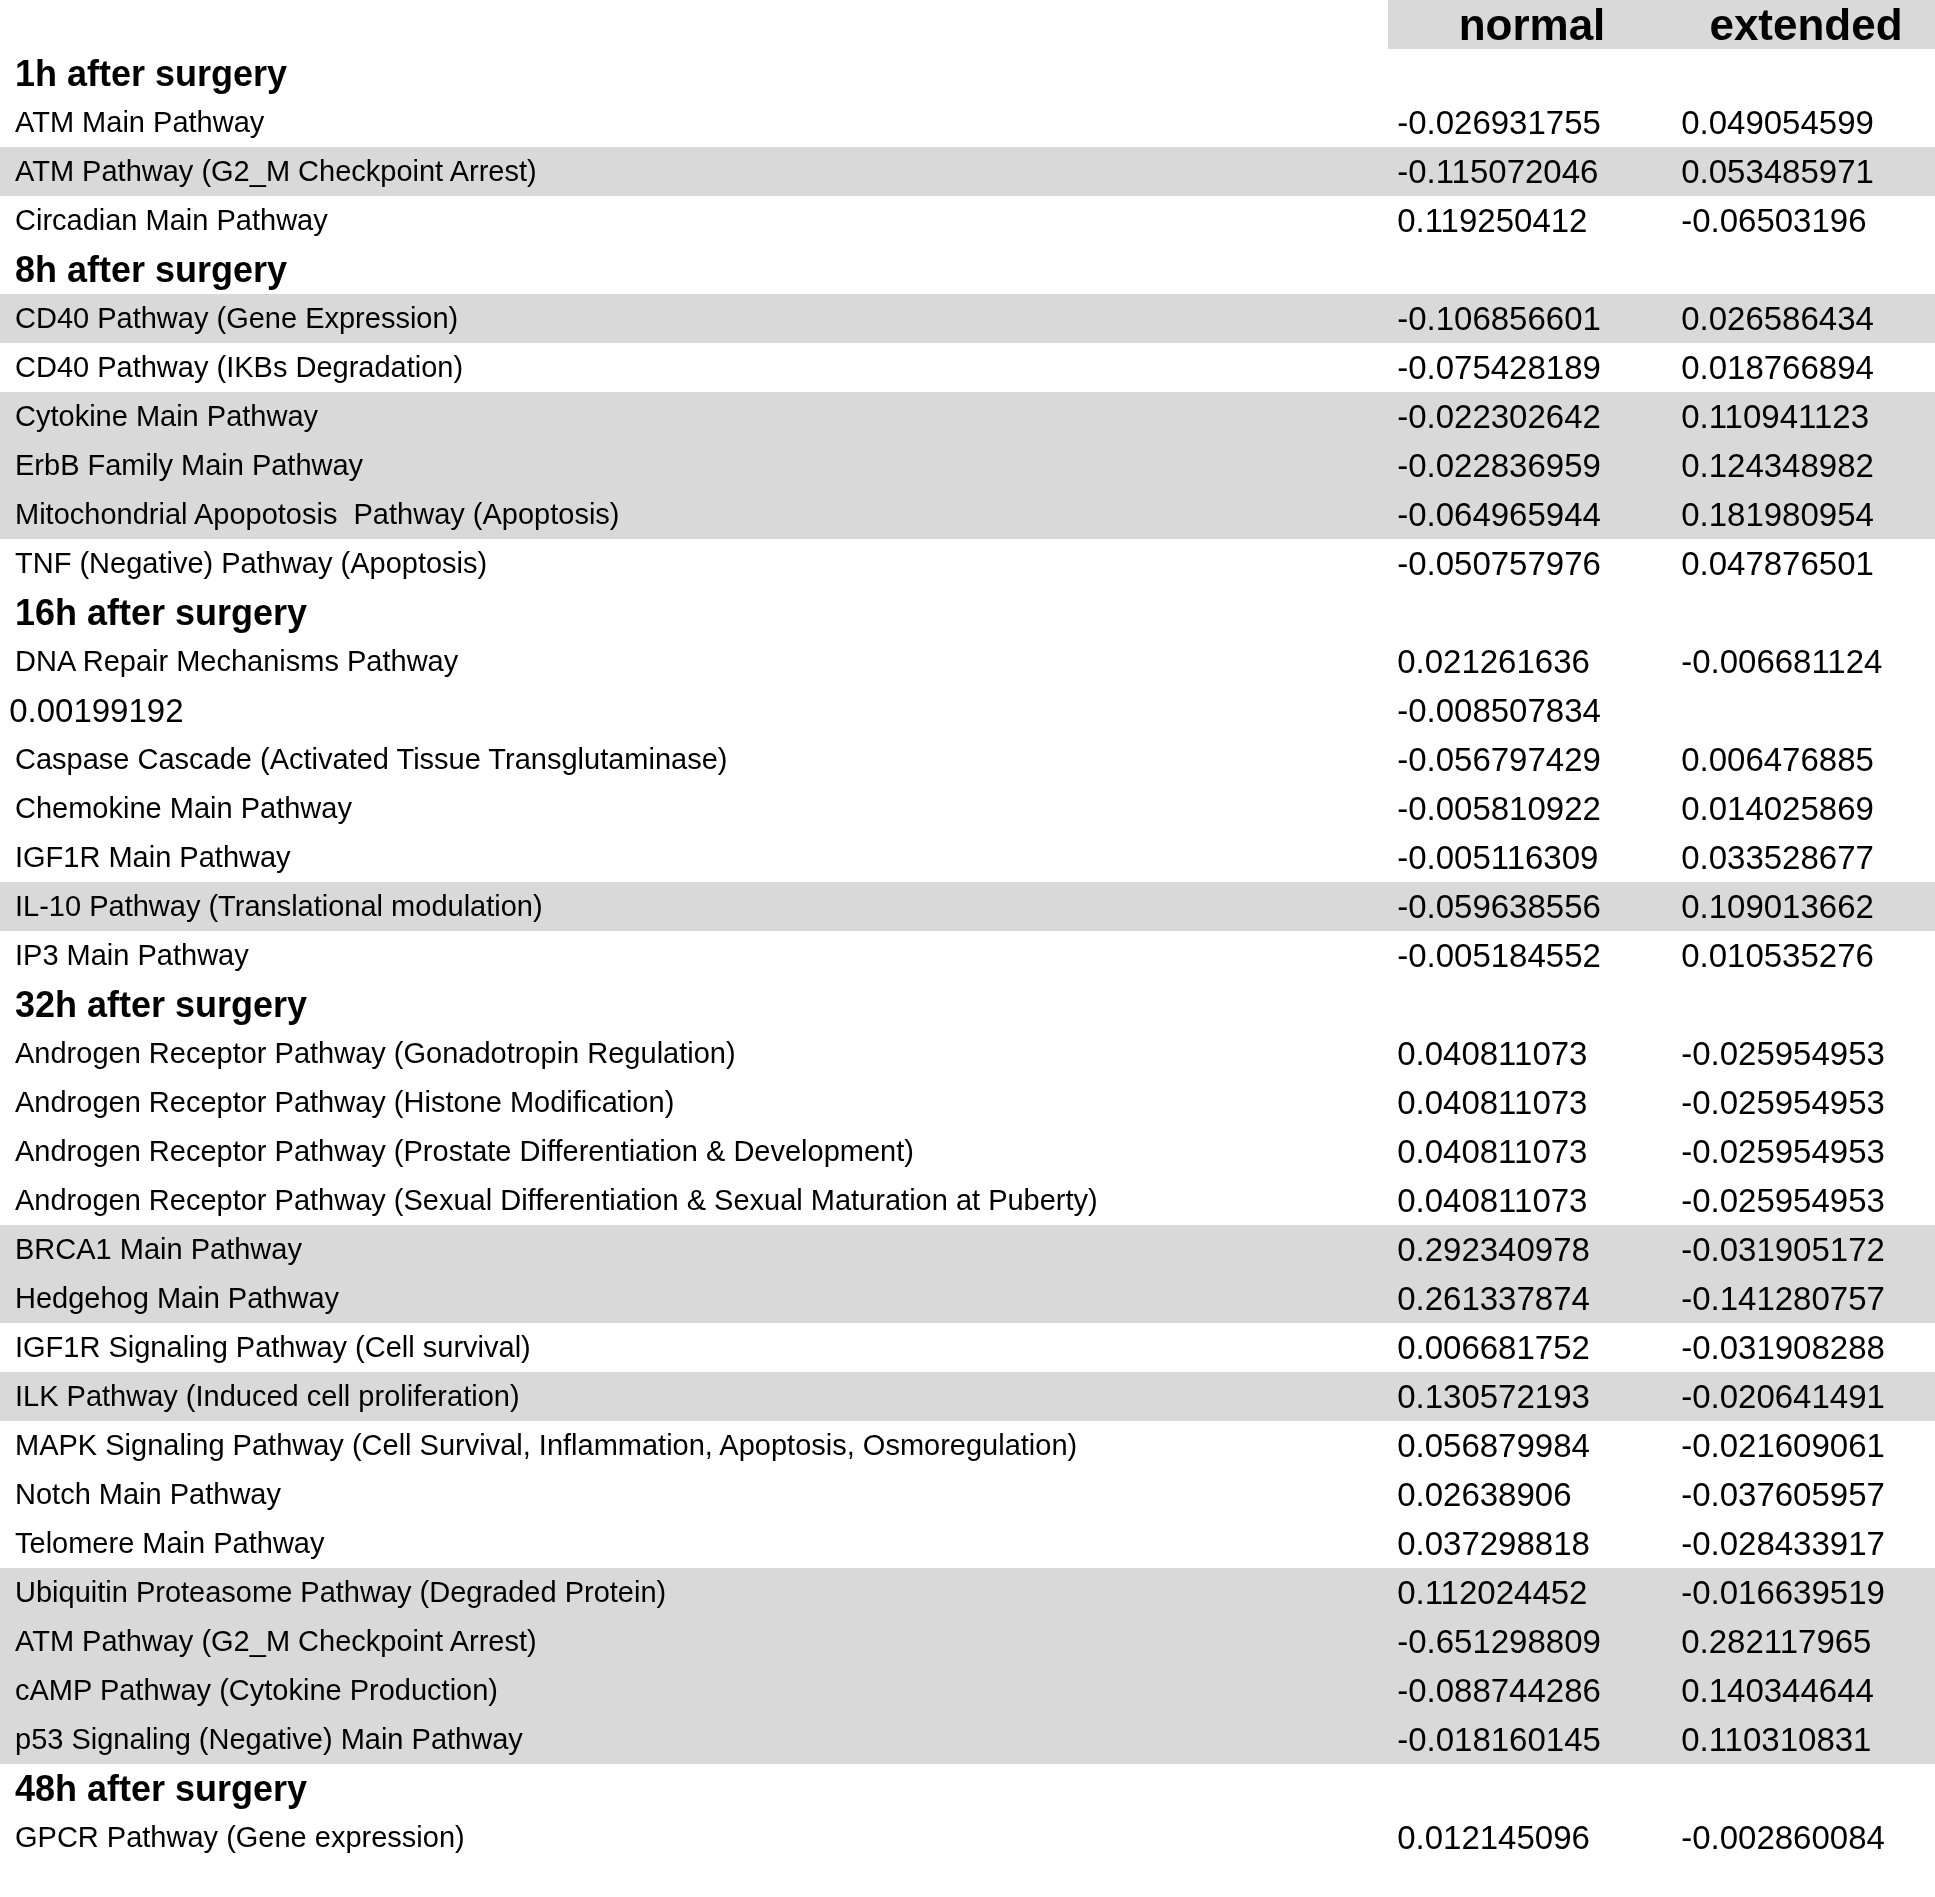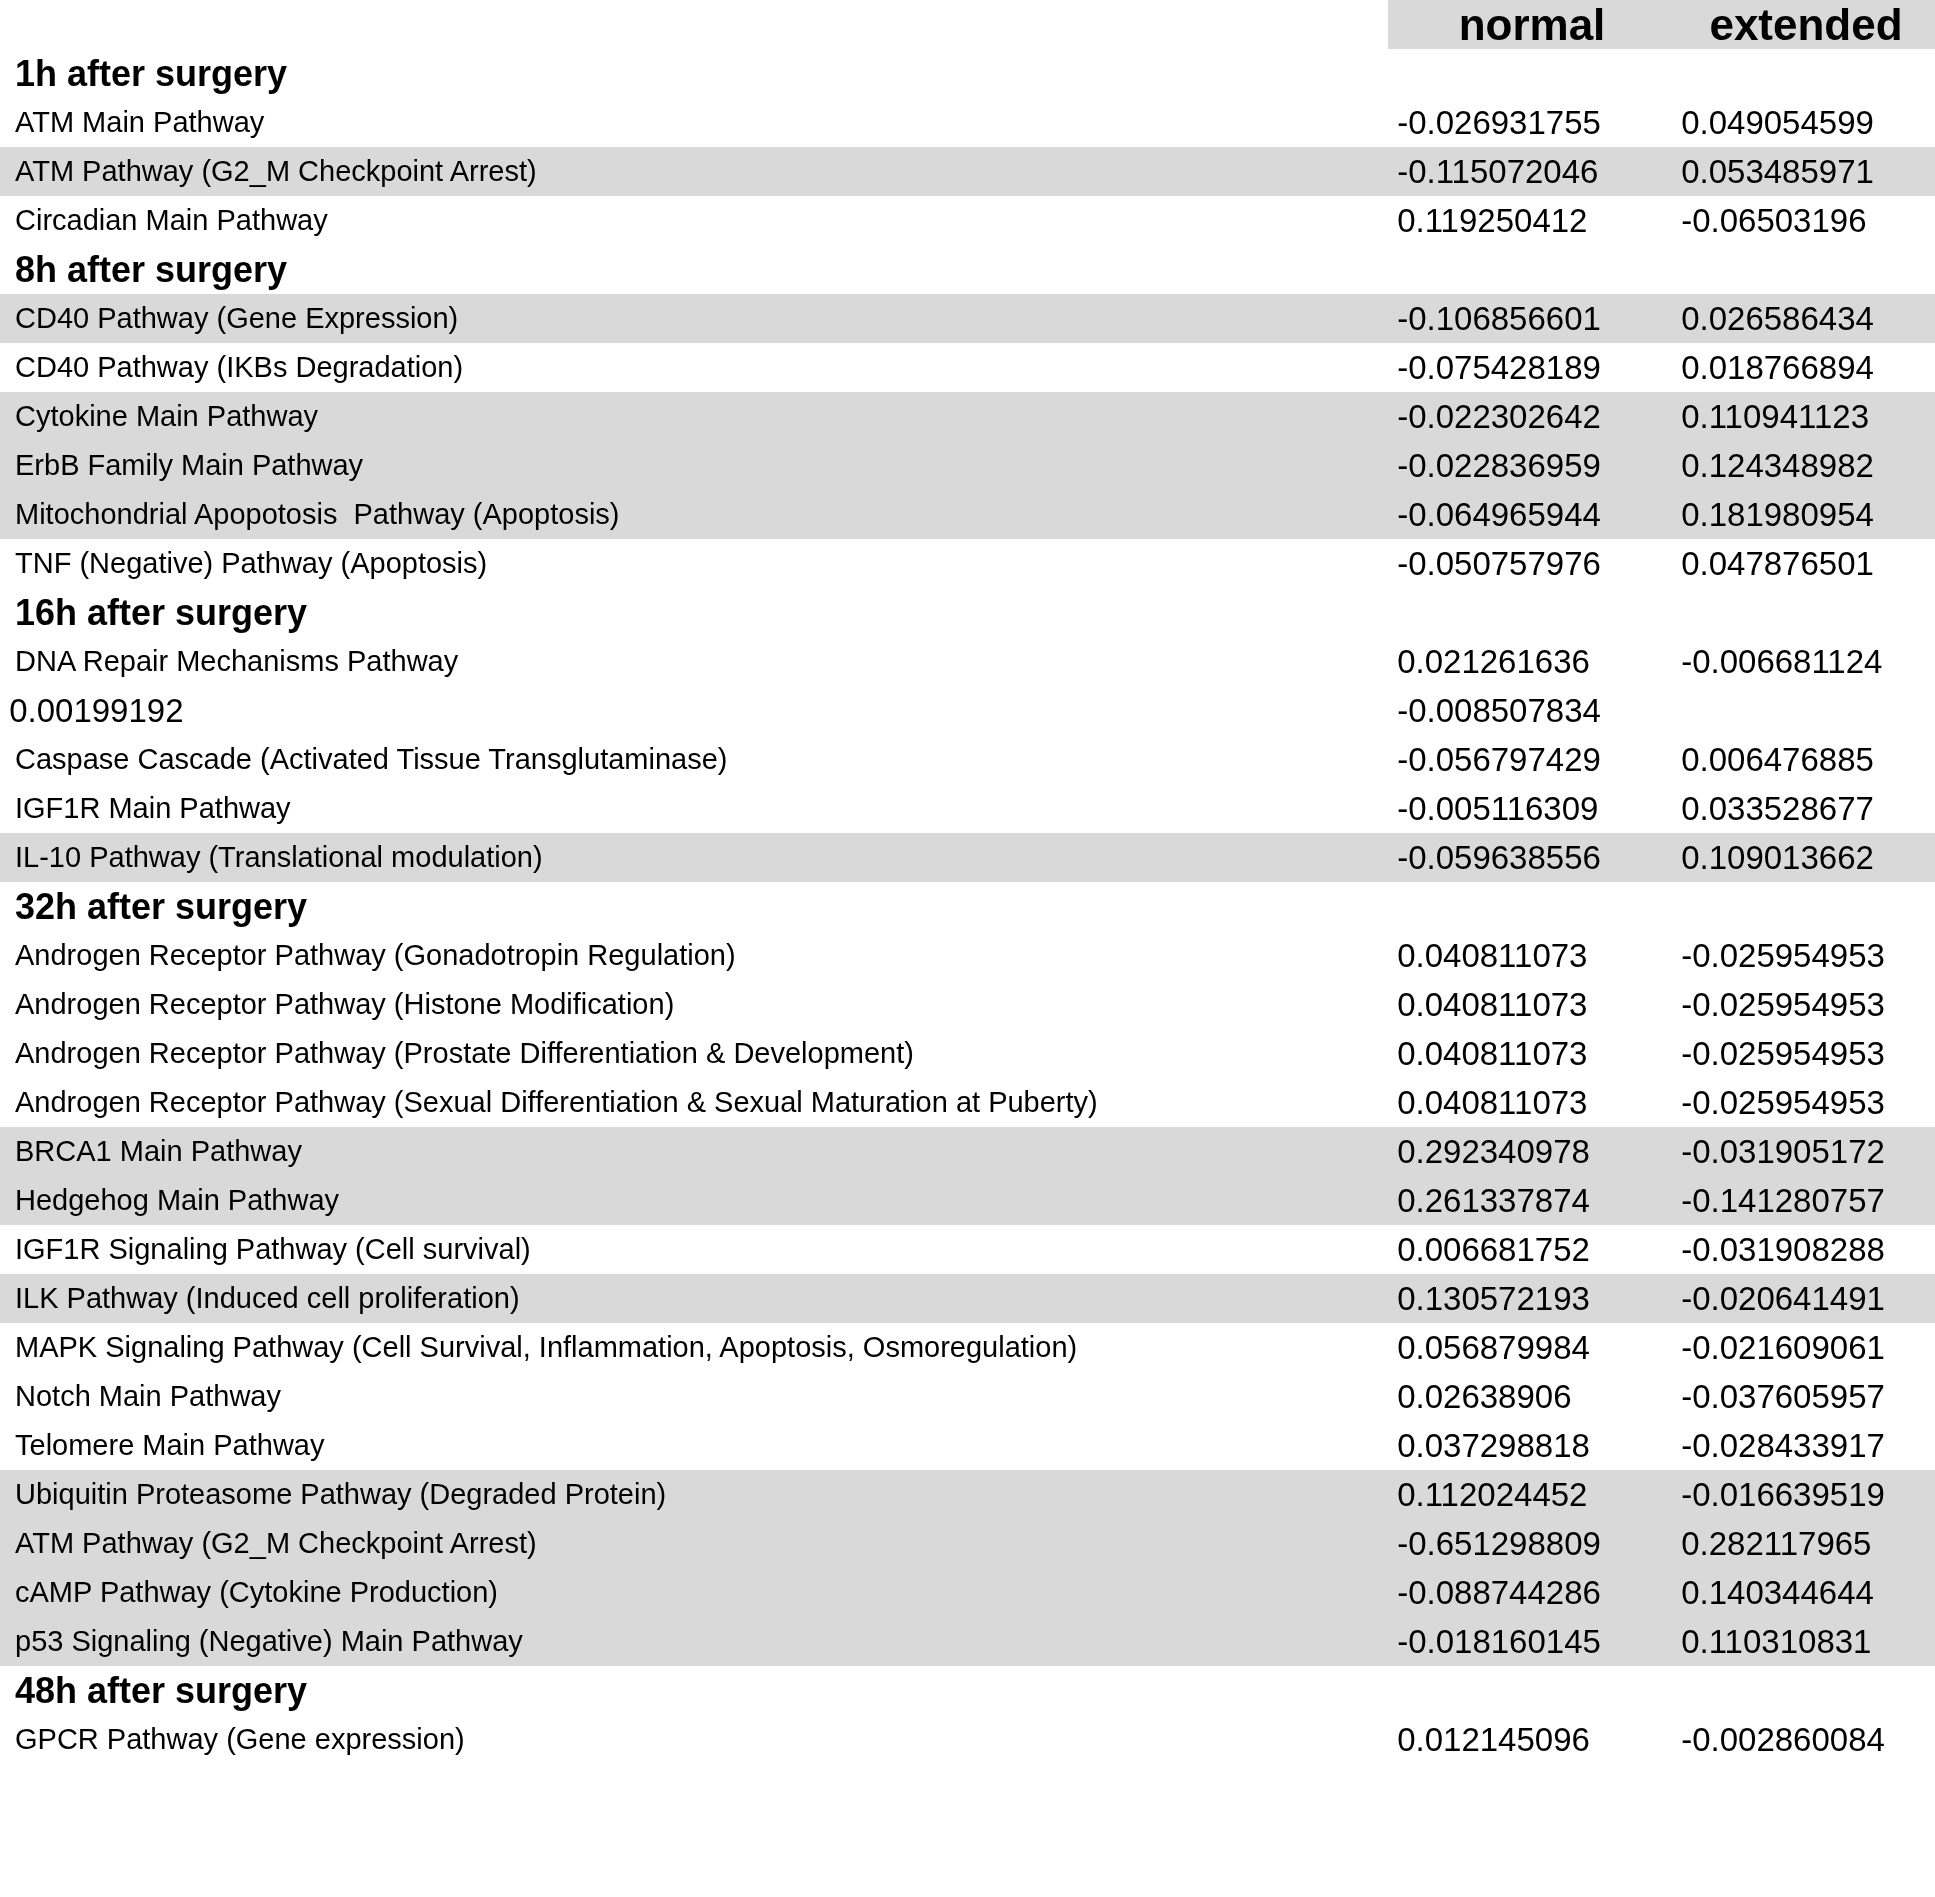--- a/index.html
+++ b/index.html
@@ -129,28 +129,38 @@
       <div class="row data-row">
         <div class="cell val">0.00199192</div>
         <div class="cell val">-0.008507834</div>
       </div>
       <div class="row data-row">
         <div class="cell name">Caspase Cascade (Activated Tissue Transglutaminase)</div>
         <div class="cell val">-0.056797429</div>
         <div class="cell val">0.006476885</div>
       </div>
       <div class="row data-row">
+        <div class="cell name">Chemokine Main Pathway</div>
+        <div class="cell val">-0.005810922</div>
+        <div class="cell val">0.014025869</div>
+      </div>
+      <div class="row data-row">
         <div class="cell name">IGF1R Main Pathway</div>
         <div class="cell val">-0.005116309</div>
         <div class="cell val">0.033528677</div>
       </div>
       <div class="row data-row shaded">
         <div class="cell name">IL-10 Pathway (Translational modulation)</div>
         <div class="cell val">-0.059638556</div>
         <div class="cell val">0.109013662</div>
+      </div>
+      <div class="row data-row">
+        <div class="cell name">IP3 Main Pathway</div>
+        <div class="cell val">-0.005184552</div>
+        <div class="cell val">0.010535276</div>
       </div>
       <div class="row section-row">
         <div class="cell name title">32h after surgery</div>
       </div>
       <div class="row data-row">
         <div class="cell name">Androgen Receptor Pathway (Gonadotropin Regulation)</div>
         <div class="cell val">0.040811073</div>
         <div class="cell val">-0.025954953</div>
       </div>
       <div class="row data-row">

